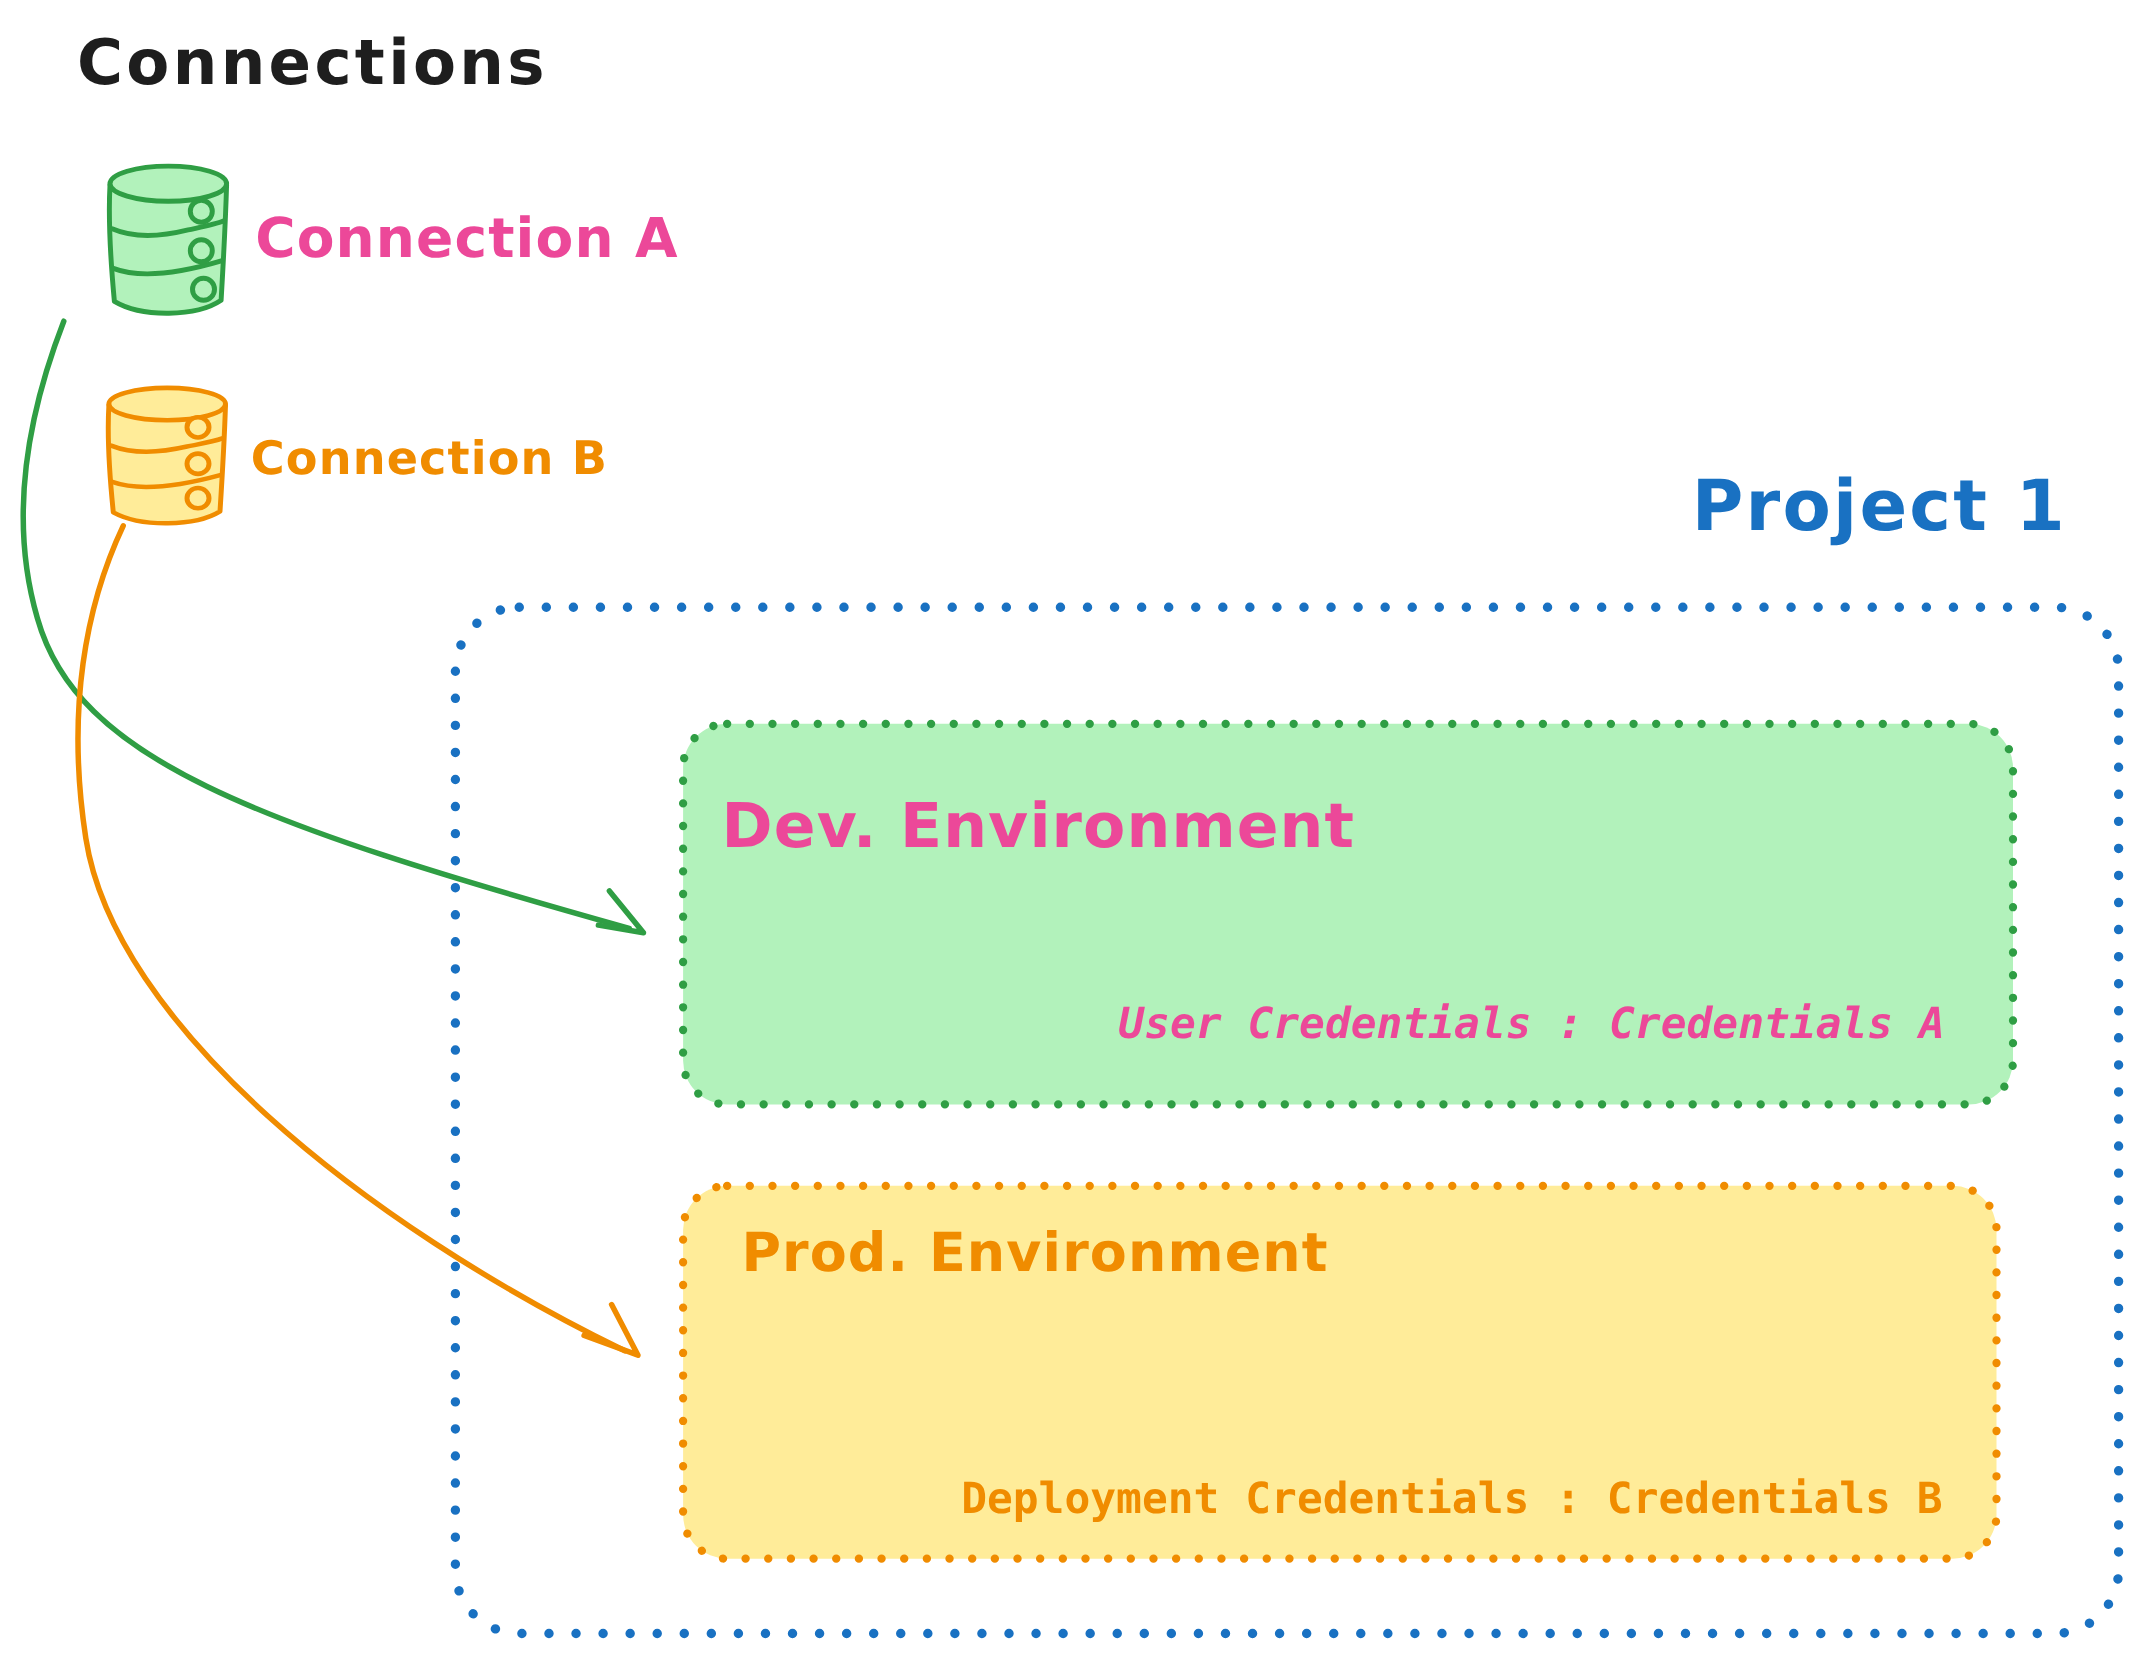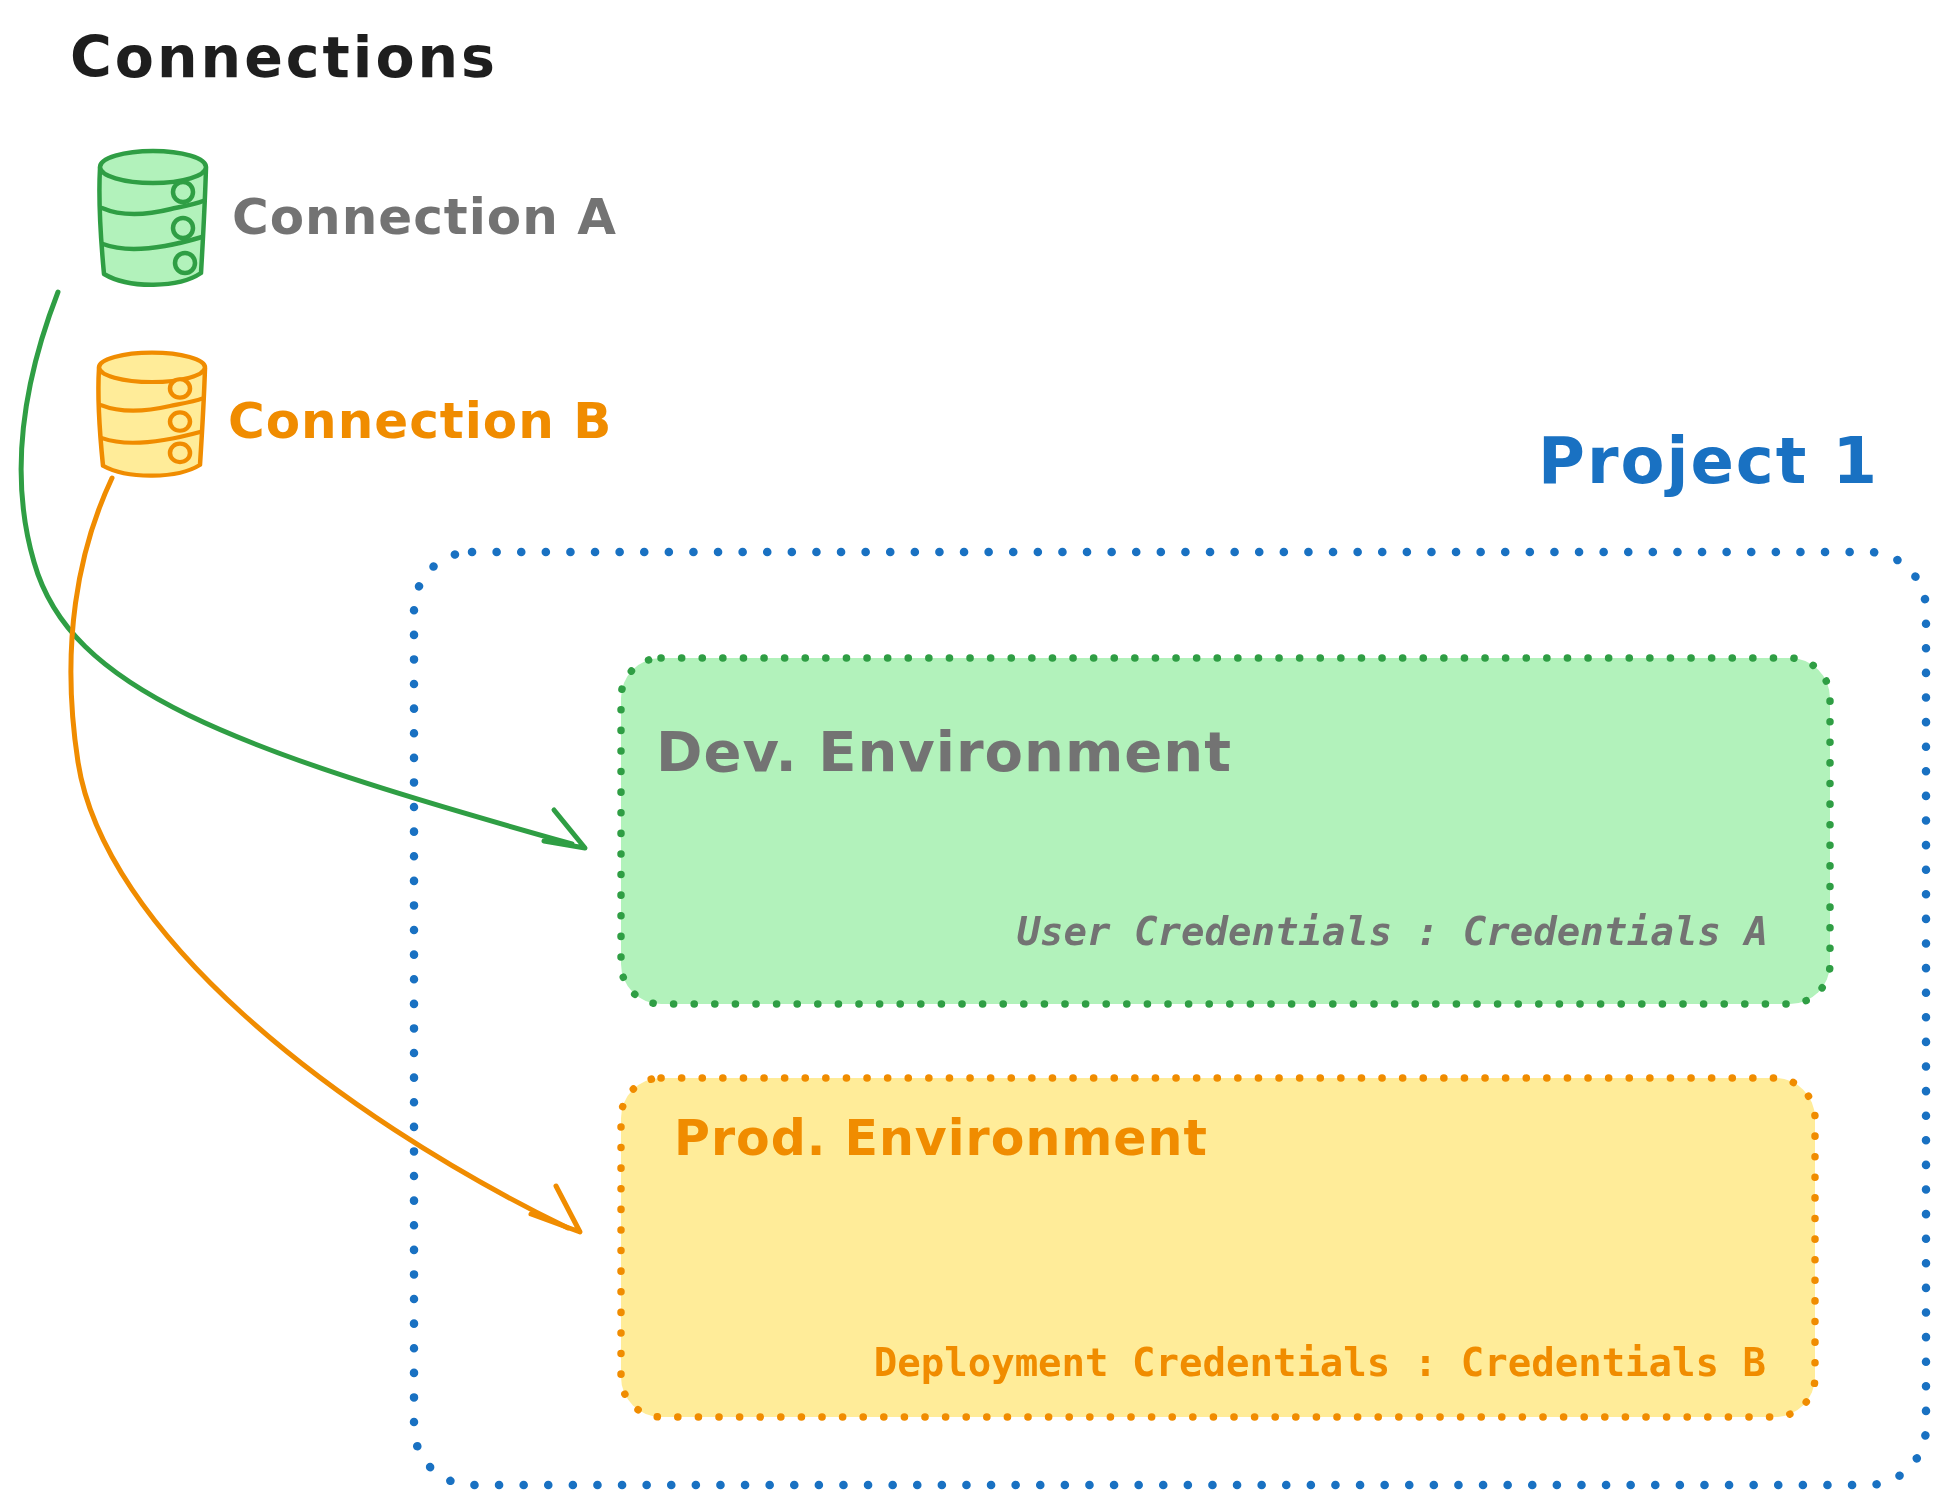--- a/index.html
+++ b/index.html
@@ -6,26 +6,26 @@
   .canvas{
     position:relative;width:1948px;height:1506px;background:#ffffff;overflow:hidden;
     font-family:"DejaVu Sans",sans-serif;
     border-radius:26px;
   }
   .scene{position:absolute;left:0;top:0;width:1948px;height:1506px;}
   .txt{position:absolute;white-space:nowrap;font-weight:700;}
   .hand{font-family:"DejaVu Sans",sans-serif;letter-spacing:1px;}
   .mono{font-family:"DejaVu Sans Mono",monospace;font-weight:600;letter-spacing:0px;}
   .c-ink{color:#1e1e1e;}
-  .c-green{color:#737373;}
+  .c-green{color:#ec4899;}
   .c-orange{color:#f08c00;}
   .c-blue{color:#1971c2;}
   .title{left:70px;top:24px;font-size:57px;letter-spacing:3px;}
   .conn-a-label{left:232px;top:188px;font-size:50px;}
-  .conn-b-label{left:228px;top:392px;font-size:50px;}
+  .conn-b-label{left:228px;top:392px;font-size:42px;}
   .project-label{left:1538px;top:424px;font-size:64px;letter-spacing:2px;}
   .dev-title{left:656px;top:698px;font-size:56px;margin-top:21px;}
   .prod-title{left:674px;top:1110px;font-size:49px;}
   .dev-cred{right:180px;top:909px;font-size:39px;font-style:italic;}
   .prod-cred{right:182px;top:1340px;font-size:39px;}
 </style>
 </head>
 <body>
 
 <div class="canvas">

